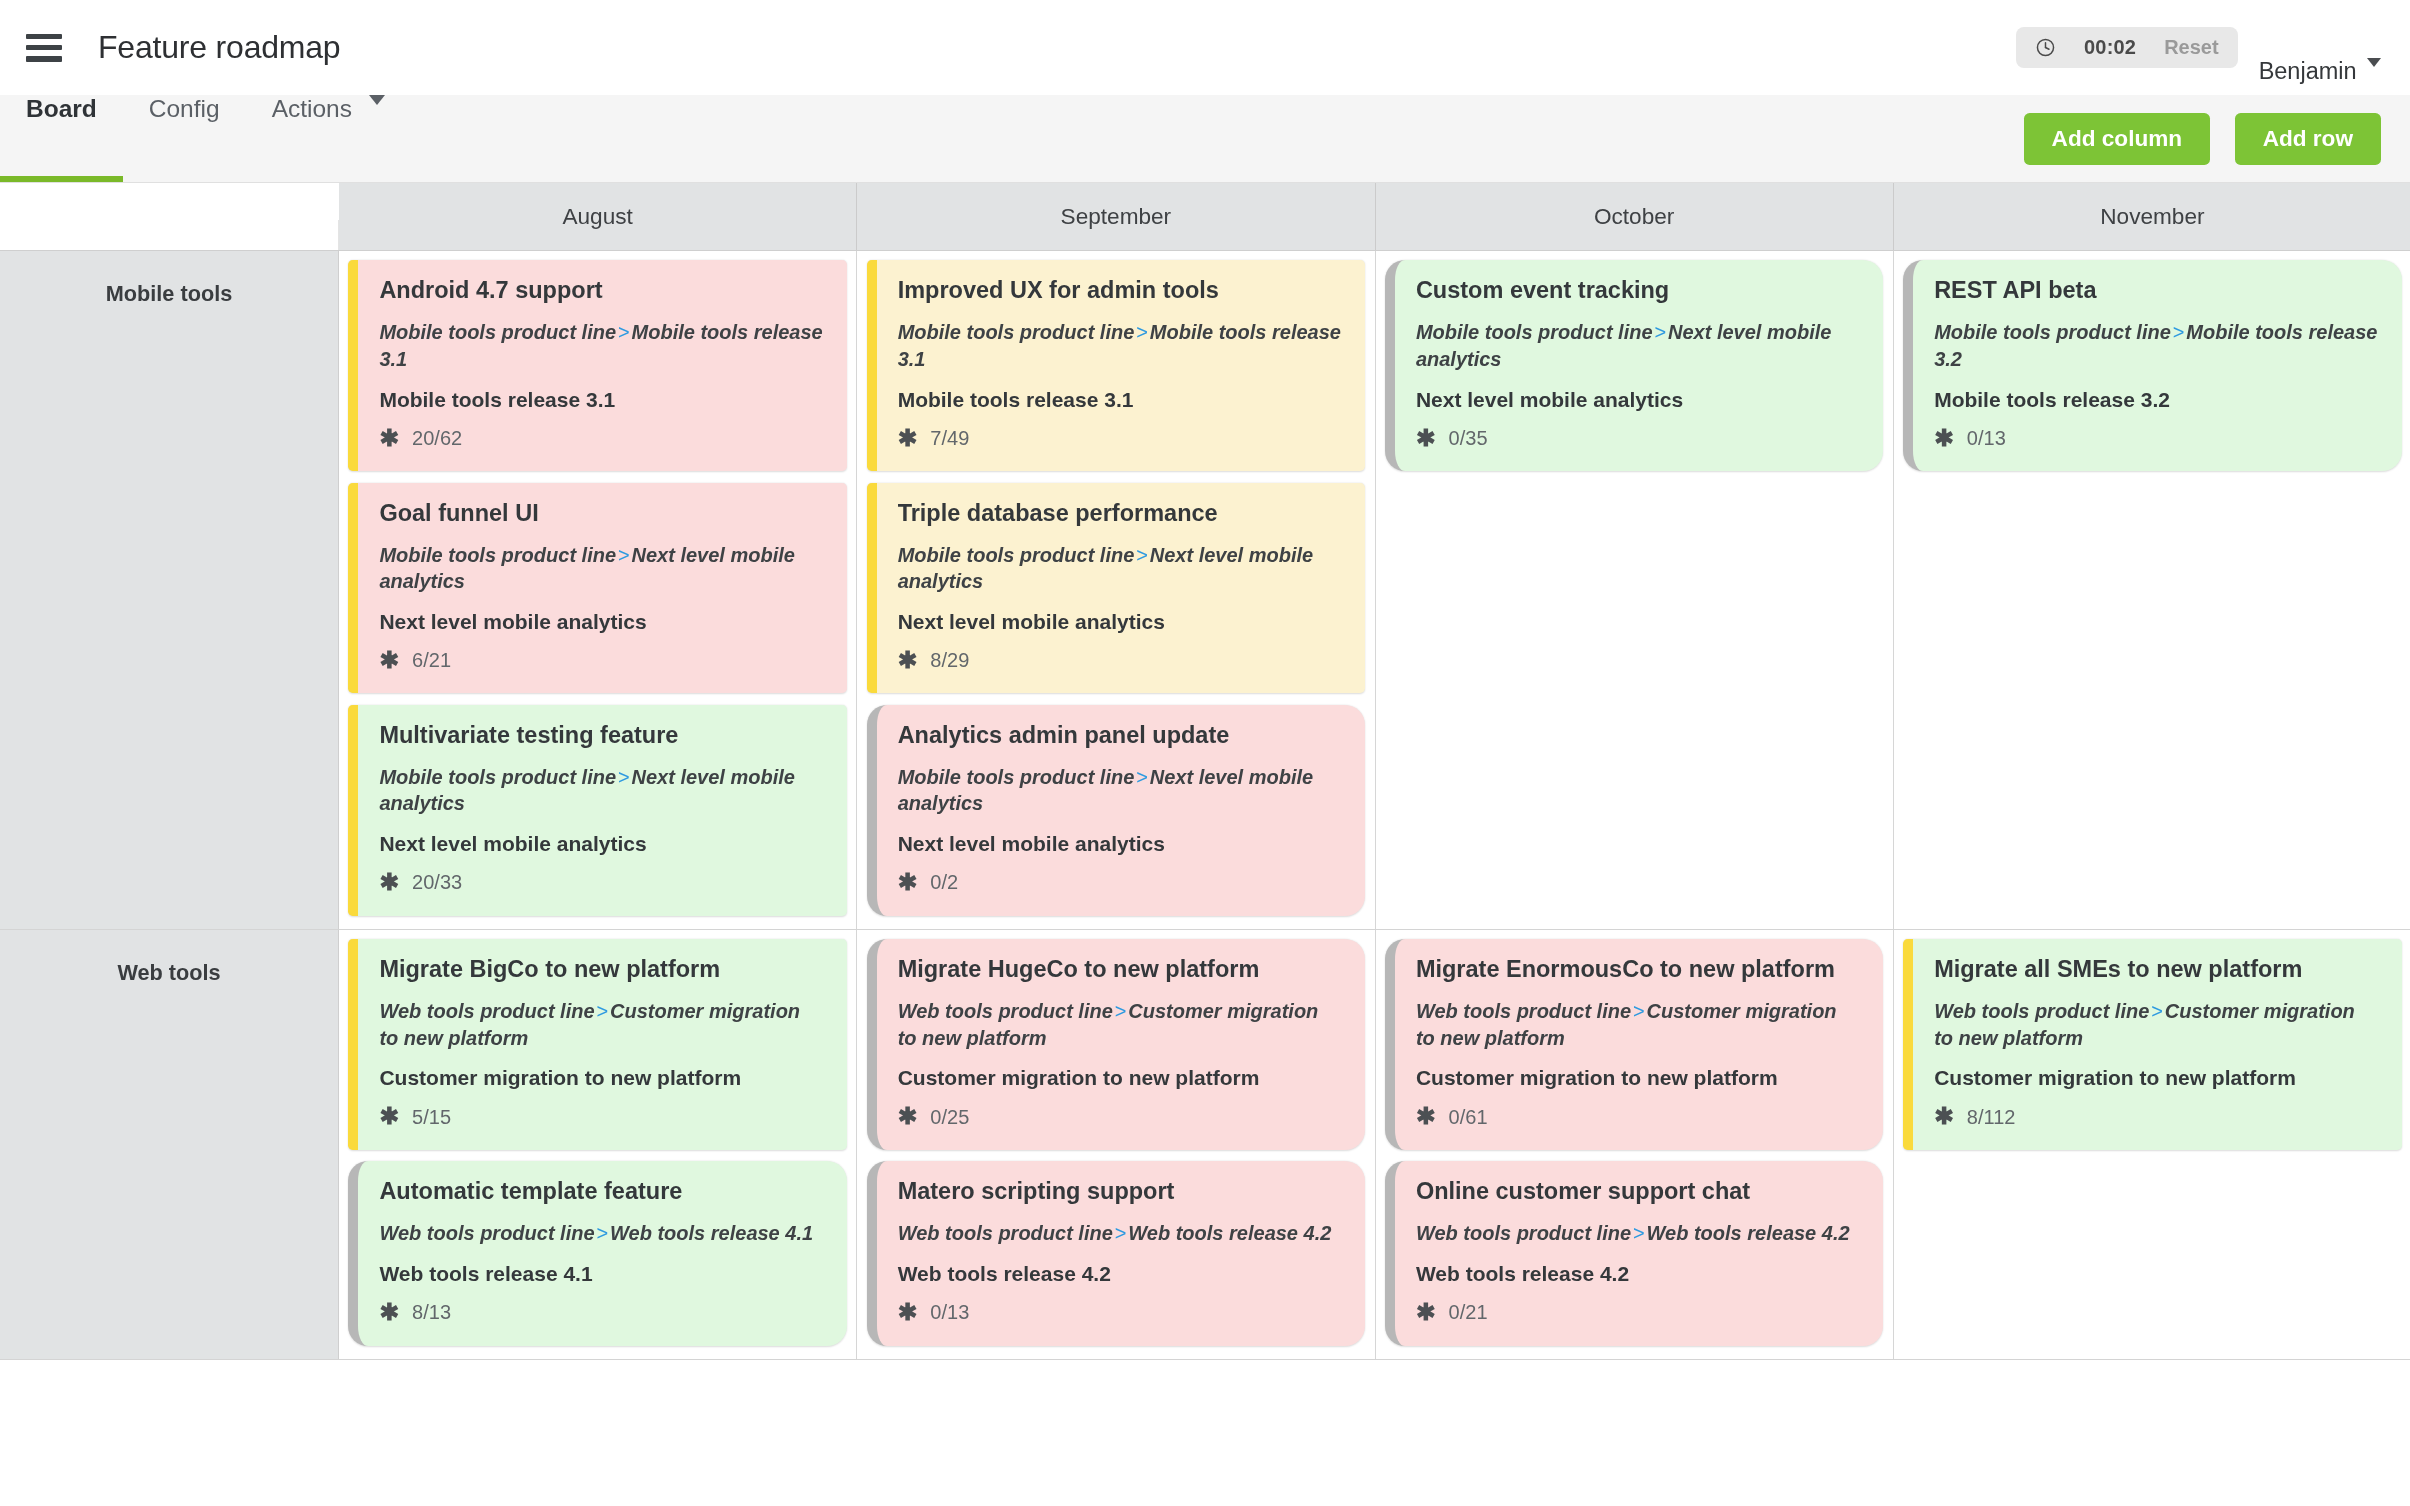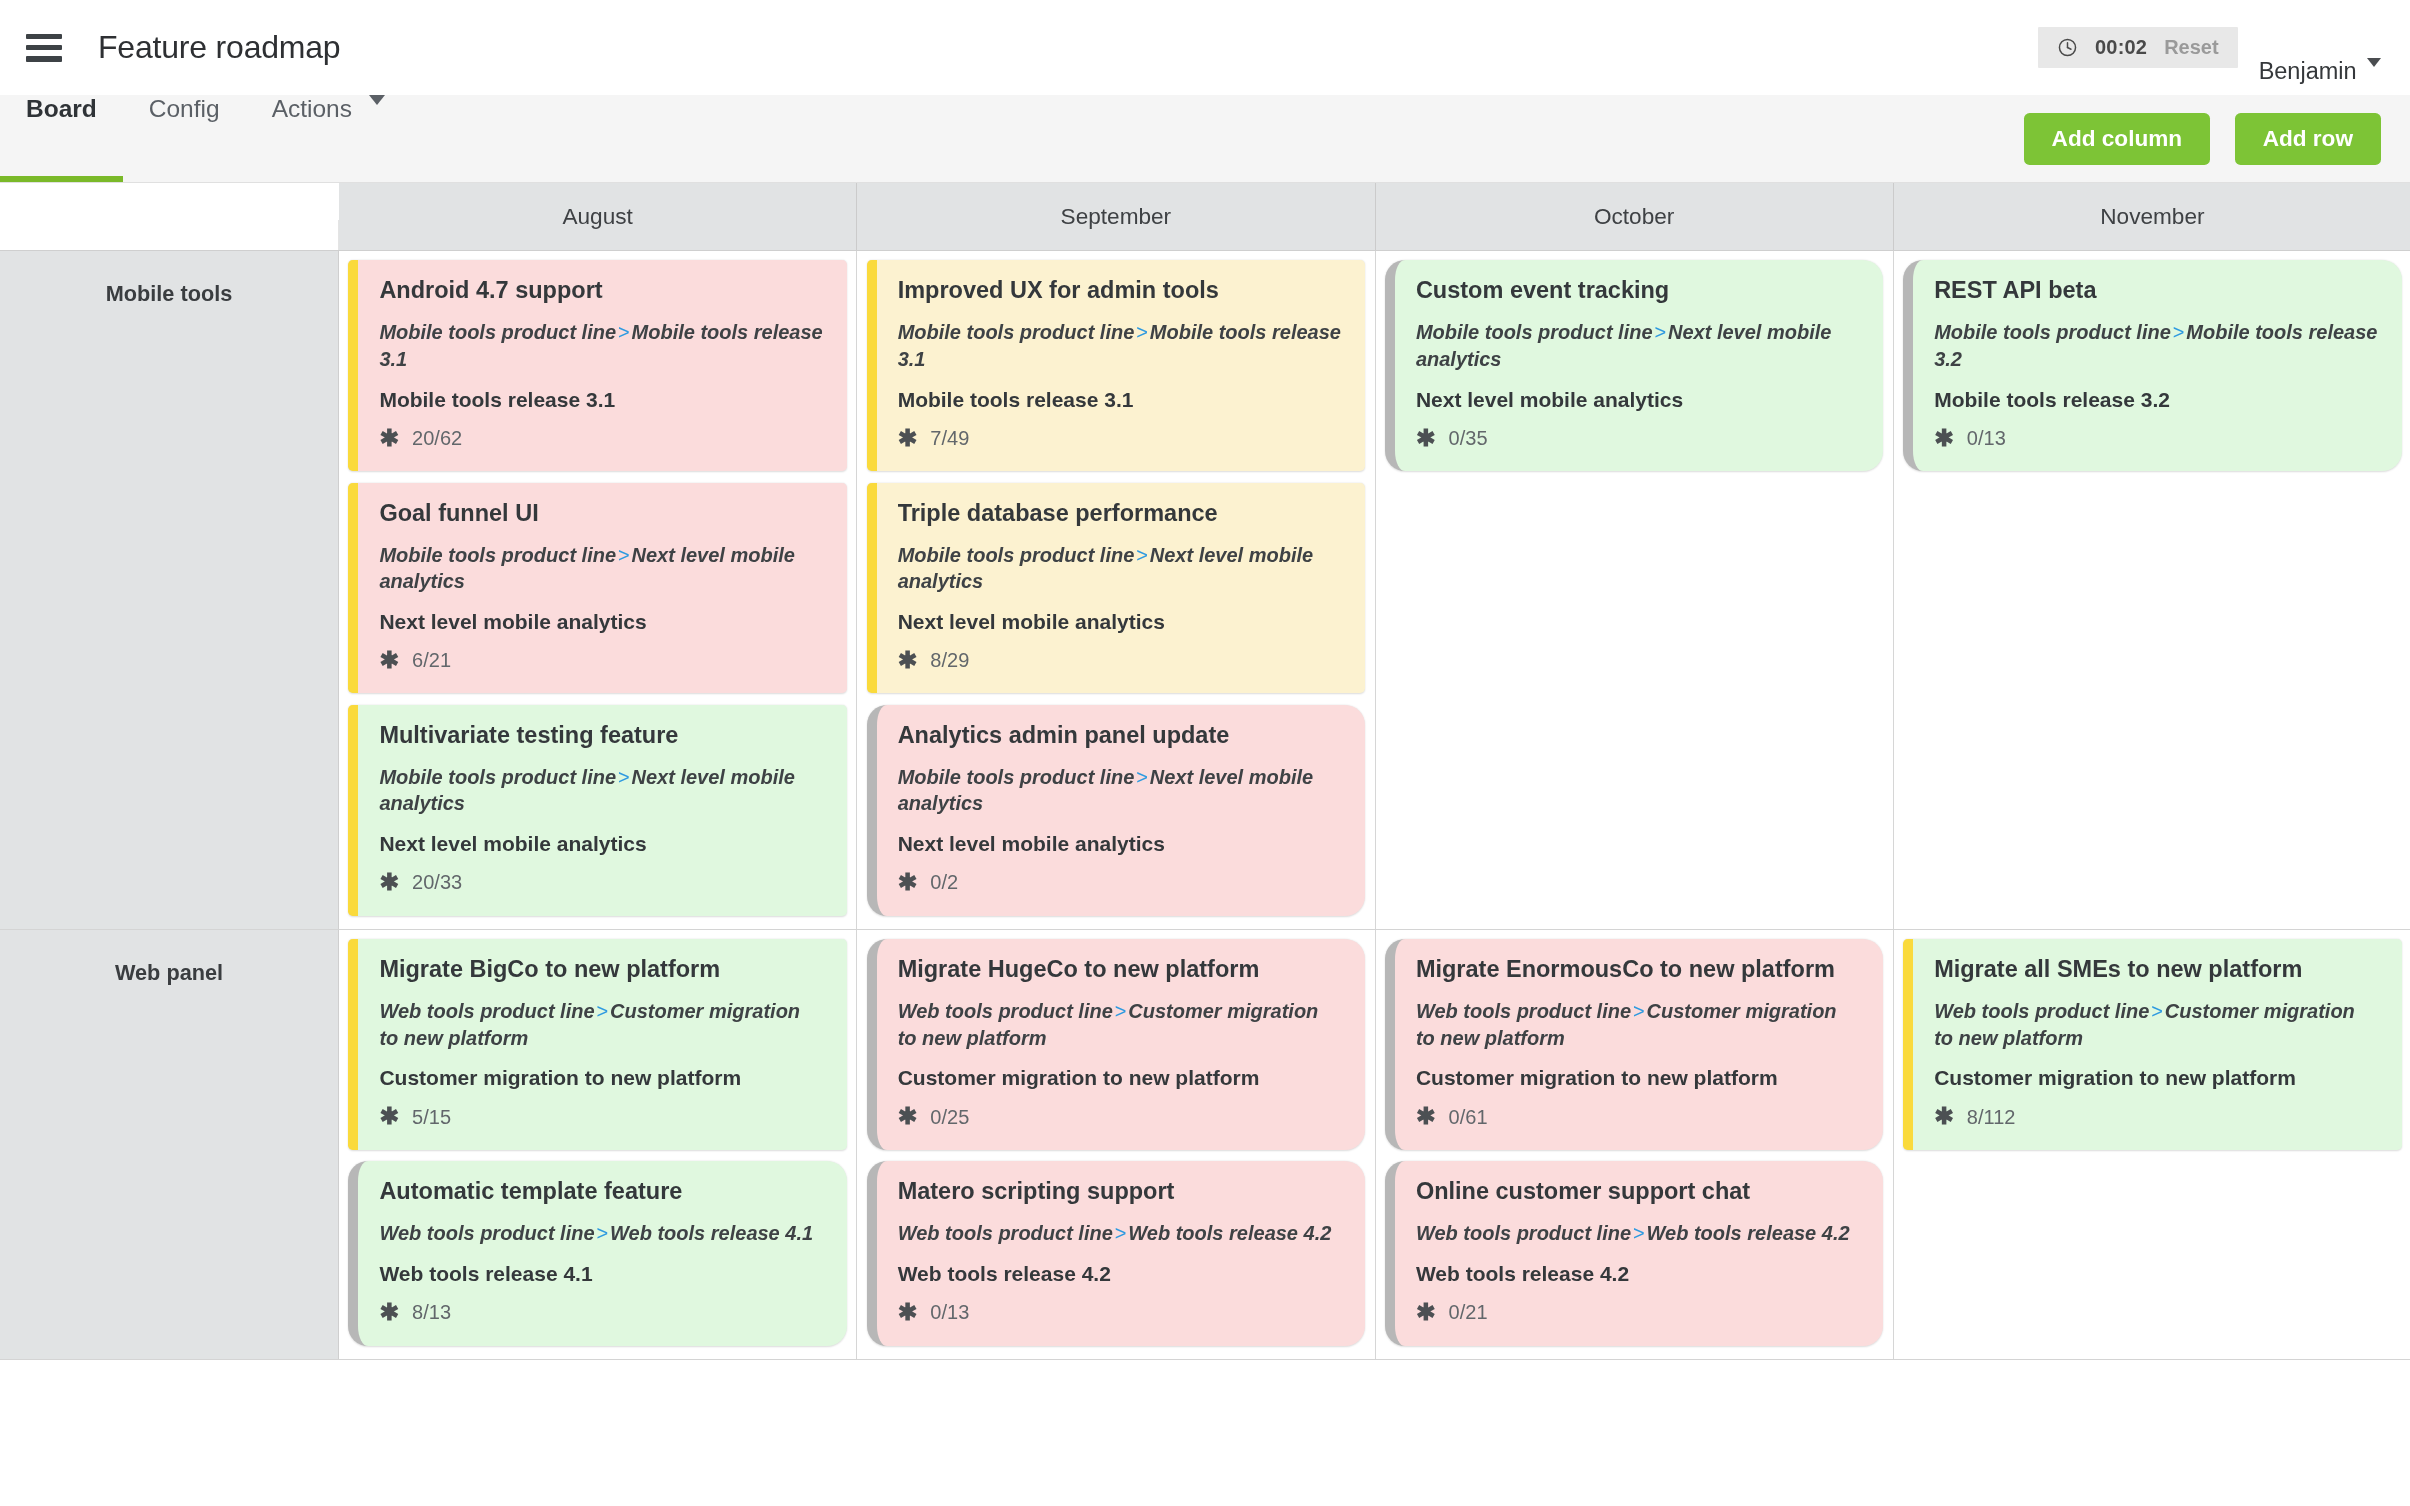--- a/index.html
+++ b/index.html
@@ -36,23 +36,23 @@
     color: #2e3033;
     letter-spacing: -0.2px;
   }
   .topbar-right {
     margin-left: auto;
     display: flex;
     align-items: center;
     gap: 21px;
   }
   .timer-pill {
-    display: flex; align-items: center; gap: 17px;
+    display: flex; align-items: center; gap: 28px;
     background: #e8e8e8;
-    border-radius: 1px;
+    border-radius: 8px;
     padding: 9.4px 19px;
     height: 41px;
   }
   .clock-icon { width: 21px; height: 21px; flex: 0 0 auto; }
   .timer-value {
     font-size: 20px; font-weight: 700; color: #4a4a4a;
     font-family: "Liberation Sans", sans-serif;
     letter-spacing: 0.2px;
   }
   .timer-reset {
@@ -372,21 +372,21 @@
           <div class="card-release">Mobile tools release 3.2</div>
           <div class="card-meta">
             <span class="asterisk-icon">✱</span>
             <span class="card-count">0/13</span>
           </div>
         </div>
       </div>
     </div>
     <div class="board-row">
       <div class="rowlabel-cell">
-        <span>Web panel</span>
+        <span>Web tools</span>
       </div>
       <div class="cell">
         <div class="card green bl-yellow">
           <div class="card-title">Migrate BigCo to new platform</div>
           <div class="card-breadcrumb"><span>Web tools product line</span><span class="sep">&gt;</span><span>Customer migration to new platform</span></div>
           <div class="card-release">Customer migration to new platform</div>
           <div class="card-meta">
             <span class="asterisk-icon">✱</span>
             <span class="card-count">5/15</span>
           </div>

